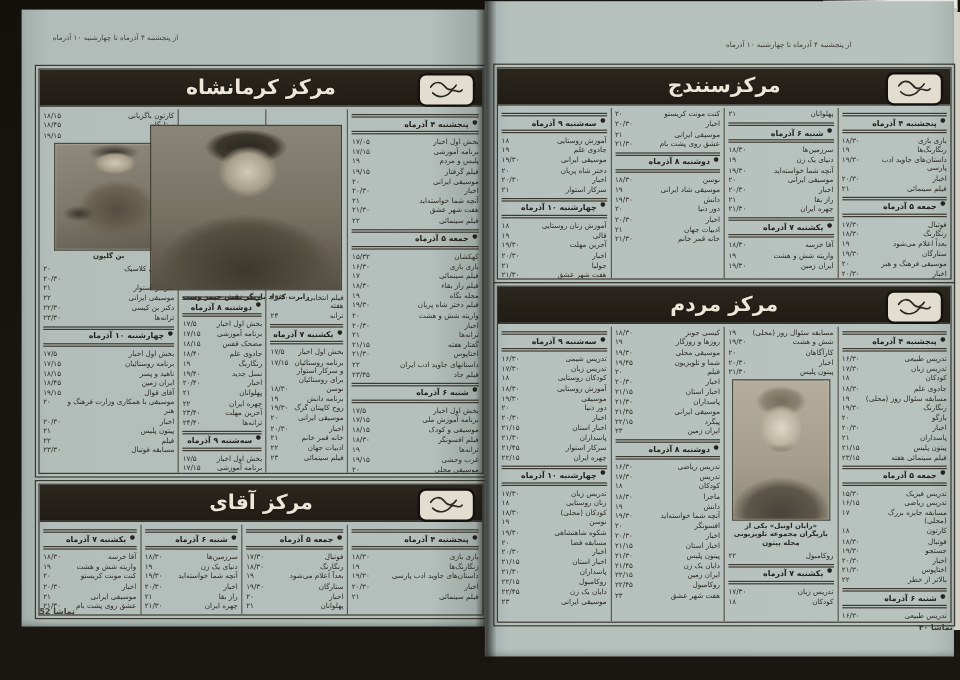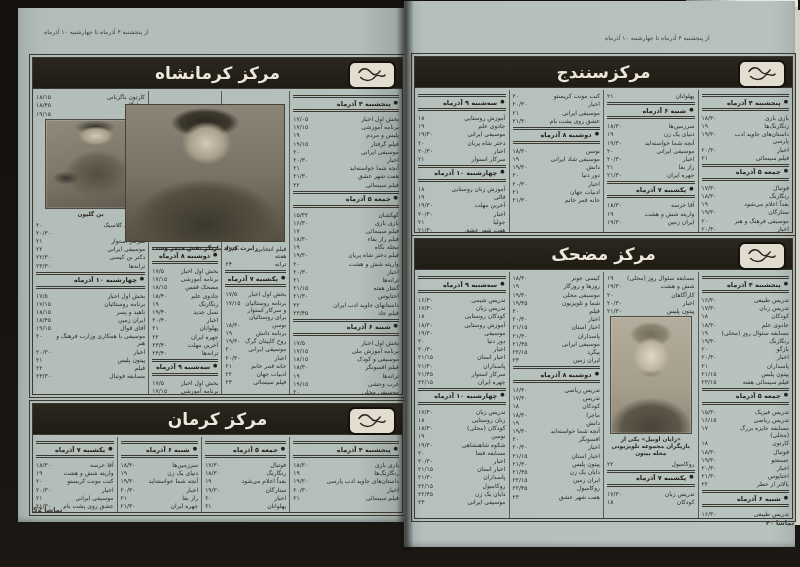--- a/index.html
+++ b/index.html
@@ -448,21 +448,21 @@
             </div>
           </div>
         <div class="photo photo-conrad"></div>
         <div class="caption-conrad">رابرت کنراد بازیگر نقش جیمز وست</div>
       </div>
     </div>
 
     <div class="section" id="sec-kerman">
       <div class="section-inner">
         <div class="bar">
-          <span class="bar-title">مرکز کرمان</span>
+          <span class="bar-title">مرکز آقای</span>
           <span class="logo">
             <svg width="36" height="18" viewBox="0 0 40 22">
                 <path d="M4 8 C8 2,14 2,18 7 S26 12,30 6 M6 14 C12 20,20 18,24 13 S32 16,36 11" stroke="#2a2620" fill="none" stroke-width="1.7" stroke-linecap="round"></path>
               </svg>
           </span>
         </div>
         <div class="cols">
             <div class="col">
               <div class="day">
                 <span class="dot">●</span>
@@ -816,21 +816,21 @@
                 <span class="t">۲۰/۳۰</span>
               </div>
             </div>
           </div>
       </div>
     </div>
 
     <div class="section" id="sec-shiraz">
       <div class="section-inner">
         <div class="bar">
-          <span class="bar-title">مرکز مضحک</span>
+          <span class="bar-title">مرکز مردم</span>
           <span class="logo">
             <svg width="36" height="18" viewBox="0 0 40 22">
                 <path d="M4 8 C8 2,14 2,18 7 S26 12,30 6 M6 14 C12 20,20 18,24 13 S32 16,36 11" stroke="#2a2620" fill="none" stroke-width="1.7" stroke-linecap="round"></path>
               </svg>
           </span>
         </div>
         <div class="cols">
             <div class="col">
               <div class="day">
                 <span class="dot">●</span>

